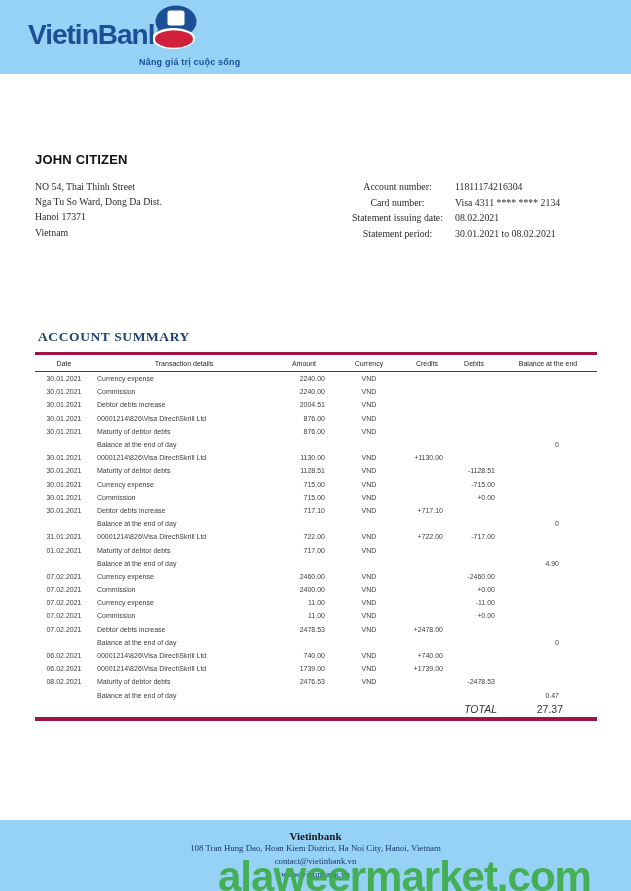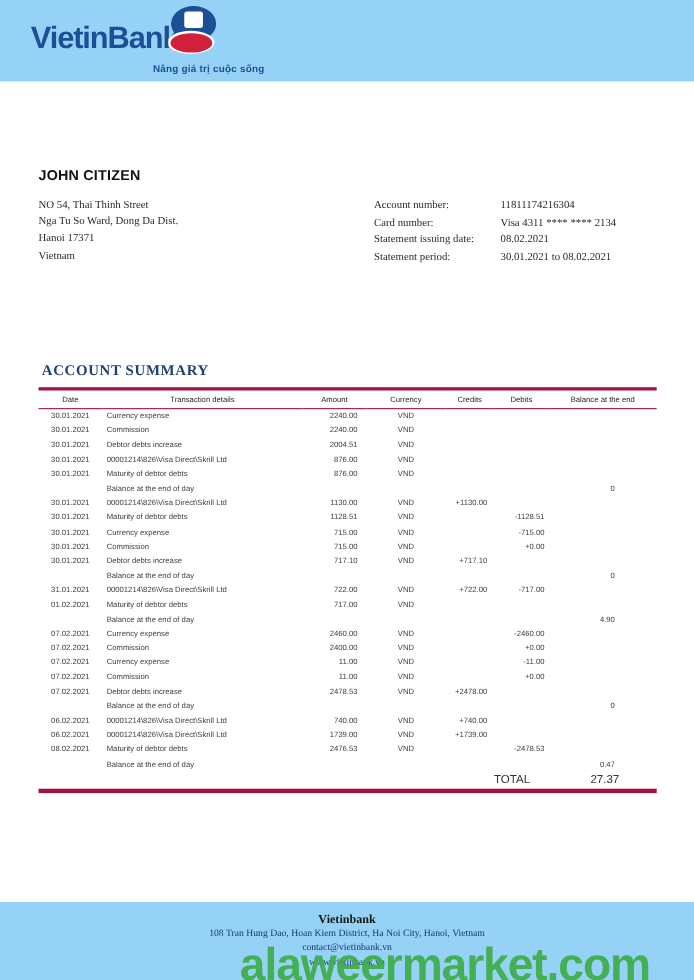--- a/index.html
+++ b/index.html
@@ -16,21 +16,21 @@
            letter-spacing:0.2px;margin-left:42px;}
 
   
   .cust-name{position:absolute;left:35px;top:152px;font-size:13px;font-weight:bold;color:#111;
              letter-spacing:0.2px;text-align:center;}
   .cust-address{position:absolute;left:35px;top:179px;font-family:"Liberation Serif",serif;
                 font-size:9.8px;color:#2a2a2a;line-height:15.2px;}
   .acct-info{position:absolute;left:340px;top:179px;font-family:"Liberation Serif",serif;
              font-size:9.8px;color:#2a2a2a;line-height:15.6px;width:260px;}
   .acct-row{display:flex;}
-  .acct-label{width:115px;flex:0 0 115px;}
+  .acct-label{width:115px;flex:0 0 115px;text-align:center;}
   .acct-value{flex:1;}
 
   
   .summary-title{position:absolute;left:38px;top:329px;font-family:"Liberation Serif",serif;
                  font-size:13.5px;font-weight:bold;color:#1f4172;letter-spacing:0.6px;}
 
   
   .table-wrap{position:absolute;left:35px;top:352px;width:562px;
               border-top:3px solid #a01442;border-bottom:4px solid #a01442;}
   table{border-collapse:collapse;table-layout:fixed;width:562px;}
@@ -40,21 +40,21 @@
            border-bottom:1px solid #a01442;padding:0;}
   tbody td{font-size:7px;color:#3c3c3c;height:13.2px;padding:0;white-space:nowrap;overflow:hidden;}
   td.c-date{text-align:center;}
   td.c-details{text-align:left;padding-left:4px;}
   td.c-amount{text-align:right;padding-right:8px;}
   td.c-currency{text-align:center;}
   td.c-credits{text-align:right;padding-right:6px;}
   td.c-debits{text-align:right;padding-right:4px;}
   td.c-balance{text-align:right;padding-right:38px;}
   tfoot td{padding:0;height:15px;font-size:10.5px;color:#333;}
-  tfoot .total-label{text-align:left;padding-right:2px;}
+  tfoot .total-label{text-align:right;padding-right:2px;font-style:italic;}
   tfoot .total-value{text-align:right;padding-right:34px;}
 
   
   .band-bottom{position:absolute;left:0;top:820px;width:631px;height:71px;background:#95d2f5;
                text-align:center;}
   .footer-bank{margin-top:10px;font-family:"Liberation Serif",serif;font-weight:bold;
                font-size:11px;color:#161616;}
   .footer-line{font-family:"Liberation Serif",serif;font-size:8.8px;color:#17386b;
                line-height:13px;}
 

